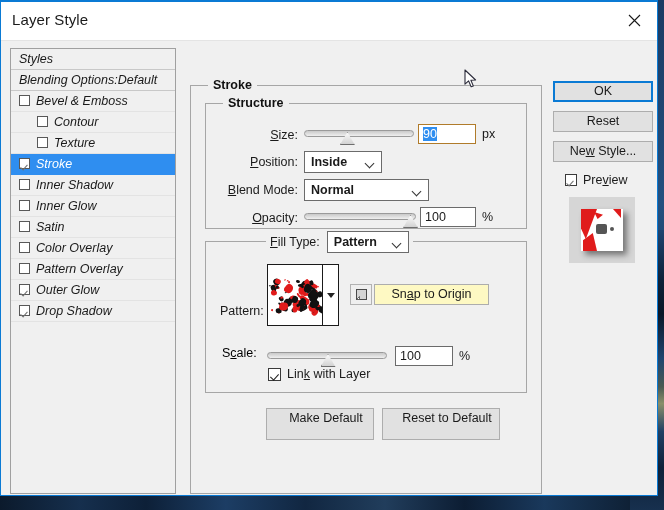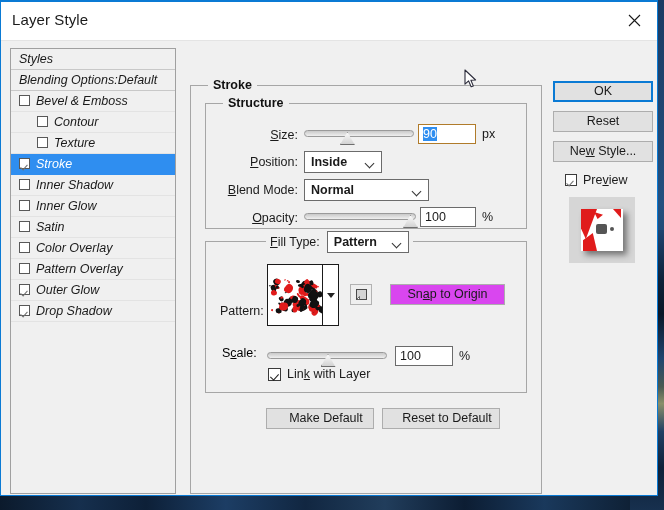--- a/index.html
+++ b/index.html
@@ -284,23 +284,23 @@
   }
   #new-preset-btn {
     position: absolute; left: 144px; top: 42px;
     width: 22px; height: 21px;
     background: #efefef; border: 1px solid #b2b2b2;
     box-sizing: border-box;
     display: flex; align-items: center; justify-content: center;
     cursor: pointer;
   }
   #snap-btn {
-    position: absolute; left: 184px; top: 42px;
+    position: absolute; left: 168px; top: 42px;
     width: 115px; height: 21px;
-    background: #d946ef; border: 1px solid #adadad;
+    background: #fef9c3; border: 1px solid #adadad;
     box-sizing: border-box;
     font-size: 12.5px; color: #1a1a1a;
     text-align: center; line-height: 19px; cursor: pointer;
   }
   #scale-label { position: absolute; left: 16px; top: 104px; font-size: 12.5px; }
   #link-row {
     position: absolute; left: 62px; top: 125px;
     display: flex; align-items: center;
     font-size: 12.5px; color: #1a1a1a; cursor: pointer;
   }
@@ -308,21 +308,21 @@
     width: 13px; height: 13px; border: 1px solid #3a3a3a;
     background: #fff; margin-right: 6px; position: relative; box-sizing: border-box;
   }
   #link-row .cb3::after {
     content:""; position:absolute; left:3px; top:3px;
     width:4px; height:7px;
     border: solid #222; border-width: 0 1.6px 1.6px 0;
     transform: rotate(42deg);
   }
   .defbtn {
-    position: absolute; top: 322px; height: 21px;
+    position: absolute; top: 322px; height: 32px;
     background: #e1e1e1; border: 1px solid #adadad;
     box-sizing: border-box; font-size: 12.5px; color: #1a1a1a;
     text-align: center; line-height: 19px; cursor: pointer; padding-left: 12px;
   }
   u.acc { text-decoration: underline; }
 
   
   #cursor { position: absolute; left: 463px; top: 28px; z-index: 50; }
 </style>
 </head>

